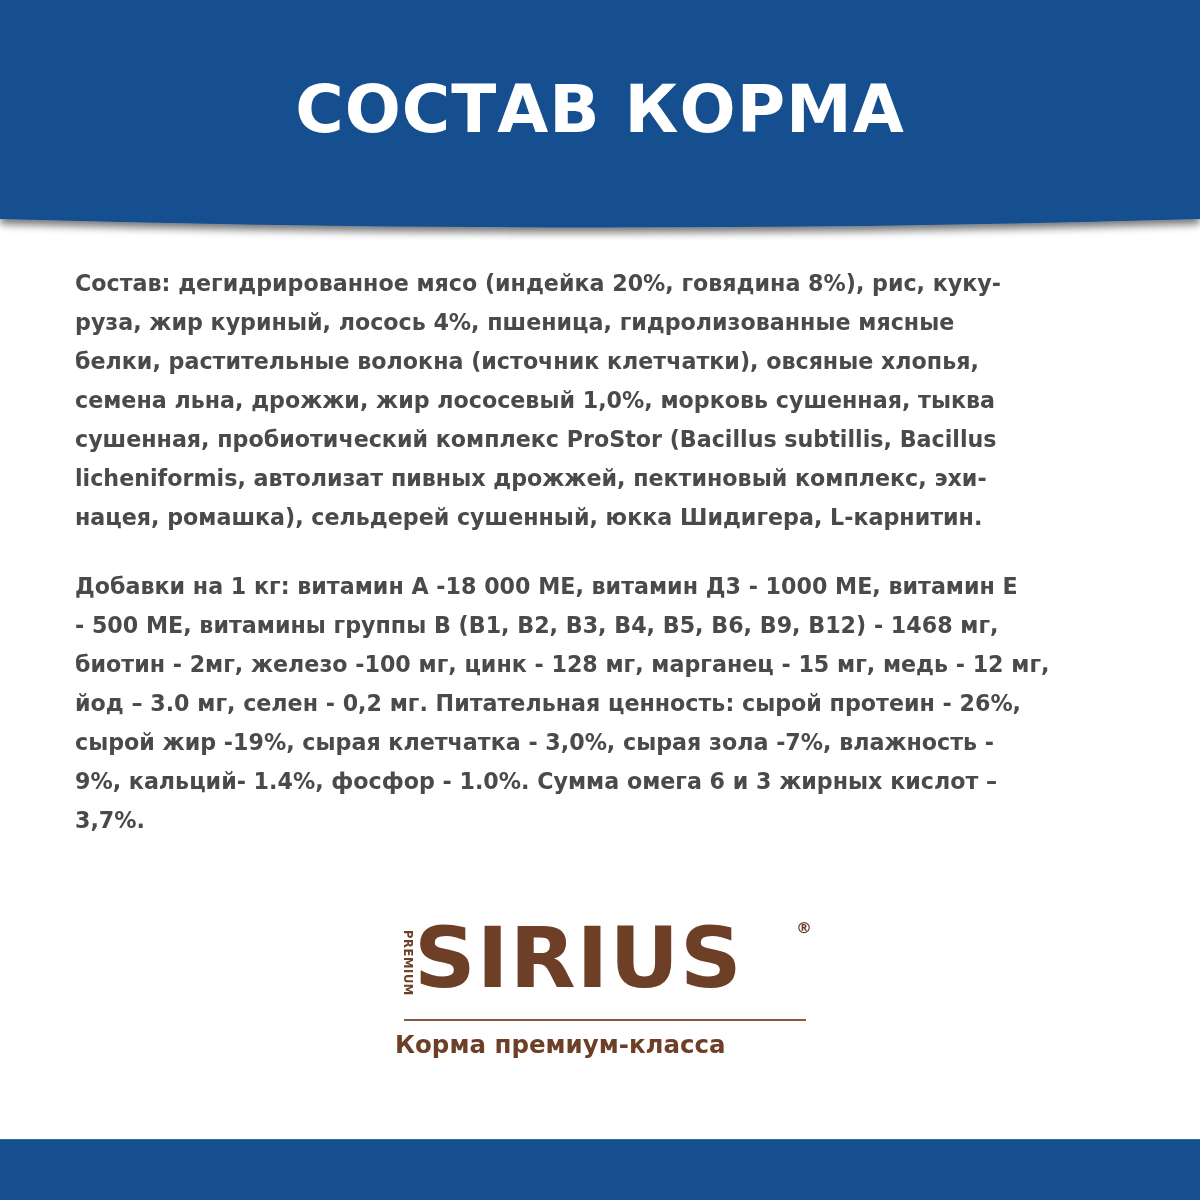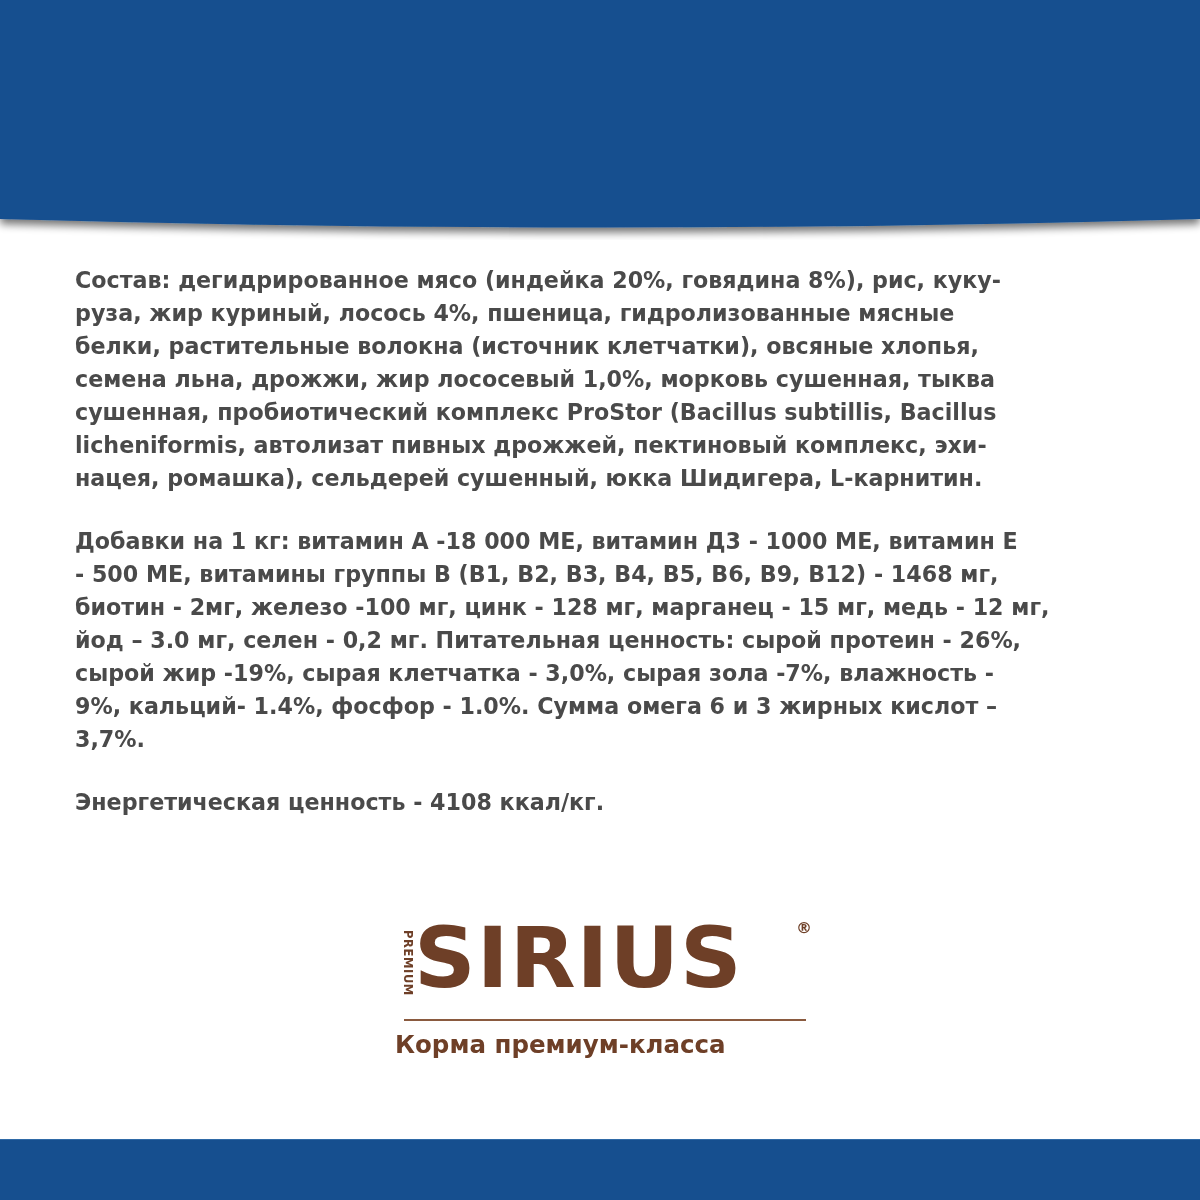--- a/index.html
+++ b/index.html
@@ -13,21 +13,21 @@
     .header-title {
       position: absolute; left: 0; top: 72px; width: 1200px;
       text-align: center; color: #ffffff;
       font-family: "DejaVu Sans", sans-serif; font-weight: bold;
       font-size: 66px; letter-spacing: 1px; line-height: 76px;
     }
 
     .content {
       position: absolute; left: 75px; top: 264px; width: 1060px;
       color: #4a4a4a; font-family: "DejaVu Sans", sans-serif;
-      font-weight: 600; font-size: 22.2px; line-height: 33px;
+      font-weight: 600; font-size: 22.2px; line-height: 39px;
     }
     .content p { white-space: pre-line; margin: 0 0 30px 0; }
     .content p.energy { margin-top: 2px; }
 
     .logo {
       position: absolute; left: 386px; top: 912px; width: 432px; height: 160px;
       color: #6e3f27;
     }
     .logo-premium {
       position: absolute; left: -18px; top: 44px;
@@ -73,38 +73,38 @@
             <feFuncA type="linear" slope="0.55"></feFuncA>
           </feComponentTransfer>
         <feMerge>
             <feMergeNode></feMergeNode>
             <feMergeNode in="SourceGraphic"></feMergeNode>
           </feMerge>
       </filter>
     </defs>
     <path d="M0 0 H1200 V219 Q600 236 0 219 Z" fill="#164f8f" filter="url(#hshadow)"></path>
   </svg>
+  <div class="header-title">СОСТАВ КОРМА</div>
 </div>
 
 <div class="content">
   <p>Состав: дегидрированное мясо (индейка 20%, говядина 8%), рис, куку-
 руза, жир куриный, лосось 4%, пшеница, гидролизованные мясные
 белки, растительные волокна (источник клетчатки), овсяные хлопья,
 семена льна, дрожжи, жир лососевый 1,0%, морковь сушенная, тыква
 сушенная, пробиотический комплекс ProStor (Bacillus subtillis, Bacillus
 licheniformis, автолизат пивных дрожжей, пектиновый комплекс, эхи-
 нацея, ромашка), сельдерей сушенный, юкка Шидигера, L-карнитин.</p>
   <p>Добавки на 1 кг: витамин А -18 000 МЕ, витамин Д3 - 1000 МЕ, витамин Е
 - 500 МЕ, витамины группы В (В1, В2, В3, В4, В5, В6, В9, В12) - 1468 мг,
 биотин - 2мг,  железо -100 мг, цинк - 128 мг, марганец - 15 мг, медь - 12 мг,
 йод – 3.0 мг, селен - 0,2 мг.  Питательная ценность: сырой протеин - 26%,
 сырой жир -19%, сырая клетчатка - 3,0%, сырая зола -7%, влажность -
 9%, кальций- 1.4%, фосфор - 1.0%. Сумма омега 6 и 3 жирных кислот –
 3,7%.</p>
-  <p class="energy">Энергетическая ценность - 4108 ккал/кг.</p>
 </div>
 
 <div class="logo">
   <div class="logo-premium">PREMIUM</div>
   <div class="logo-name">SIRIUS</div>
   <div class="logo-reg">®</div>
   <div class="logo-rule"></div>
   <div class="logo-tagline">Корма премиум-класса</div>
 </div>
 

